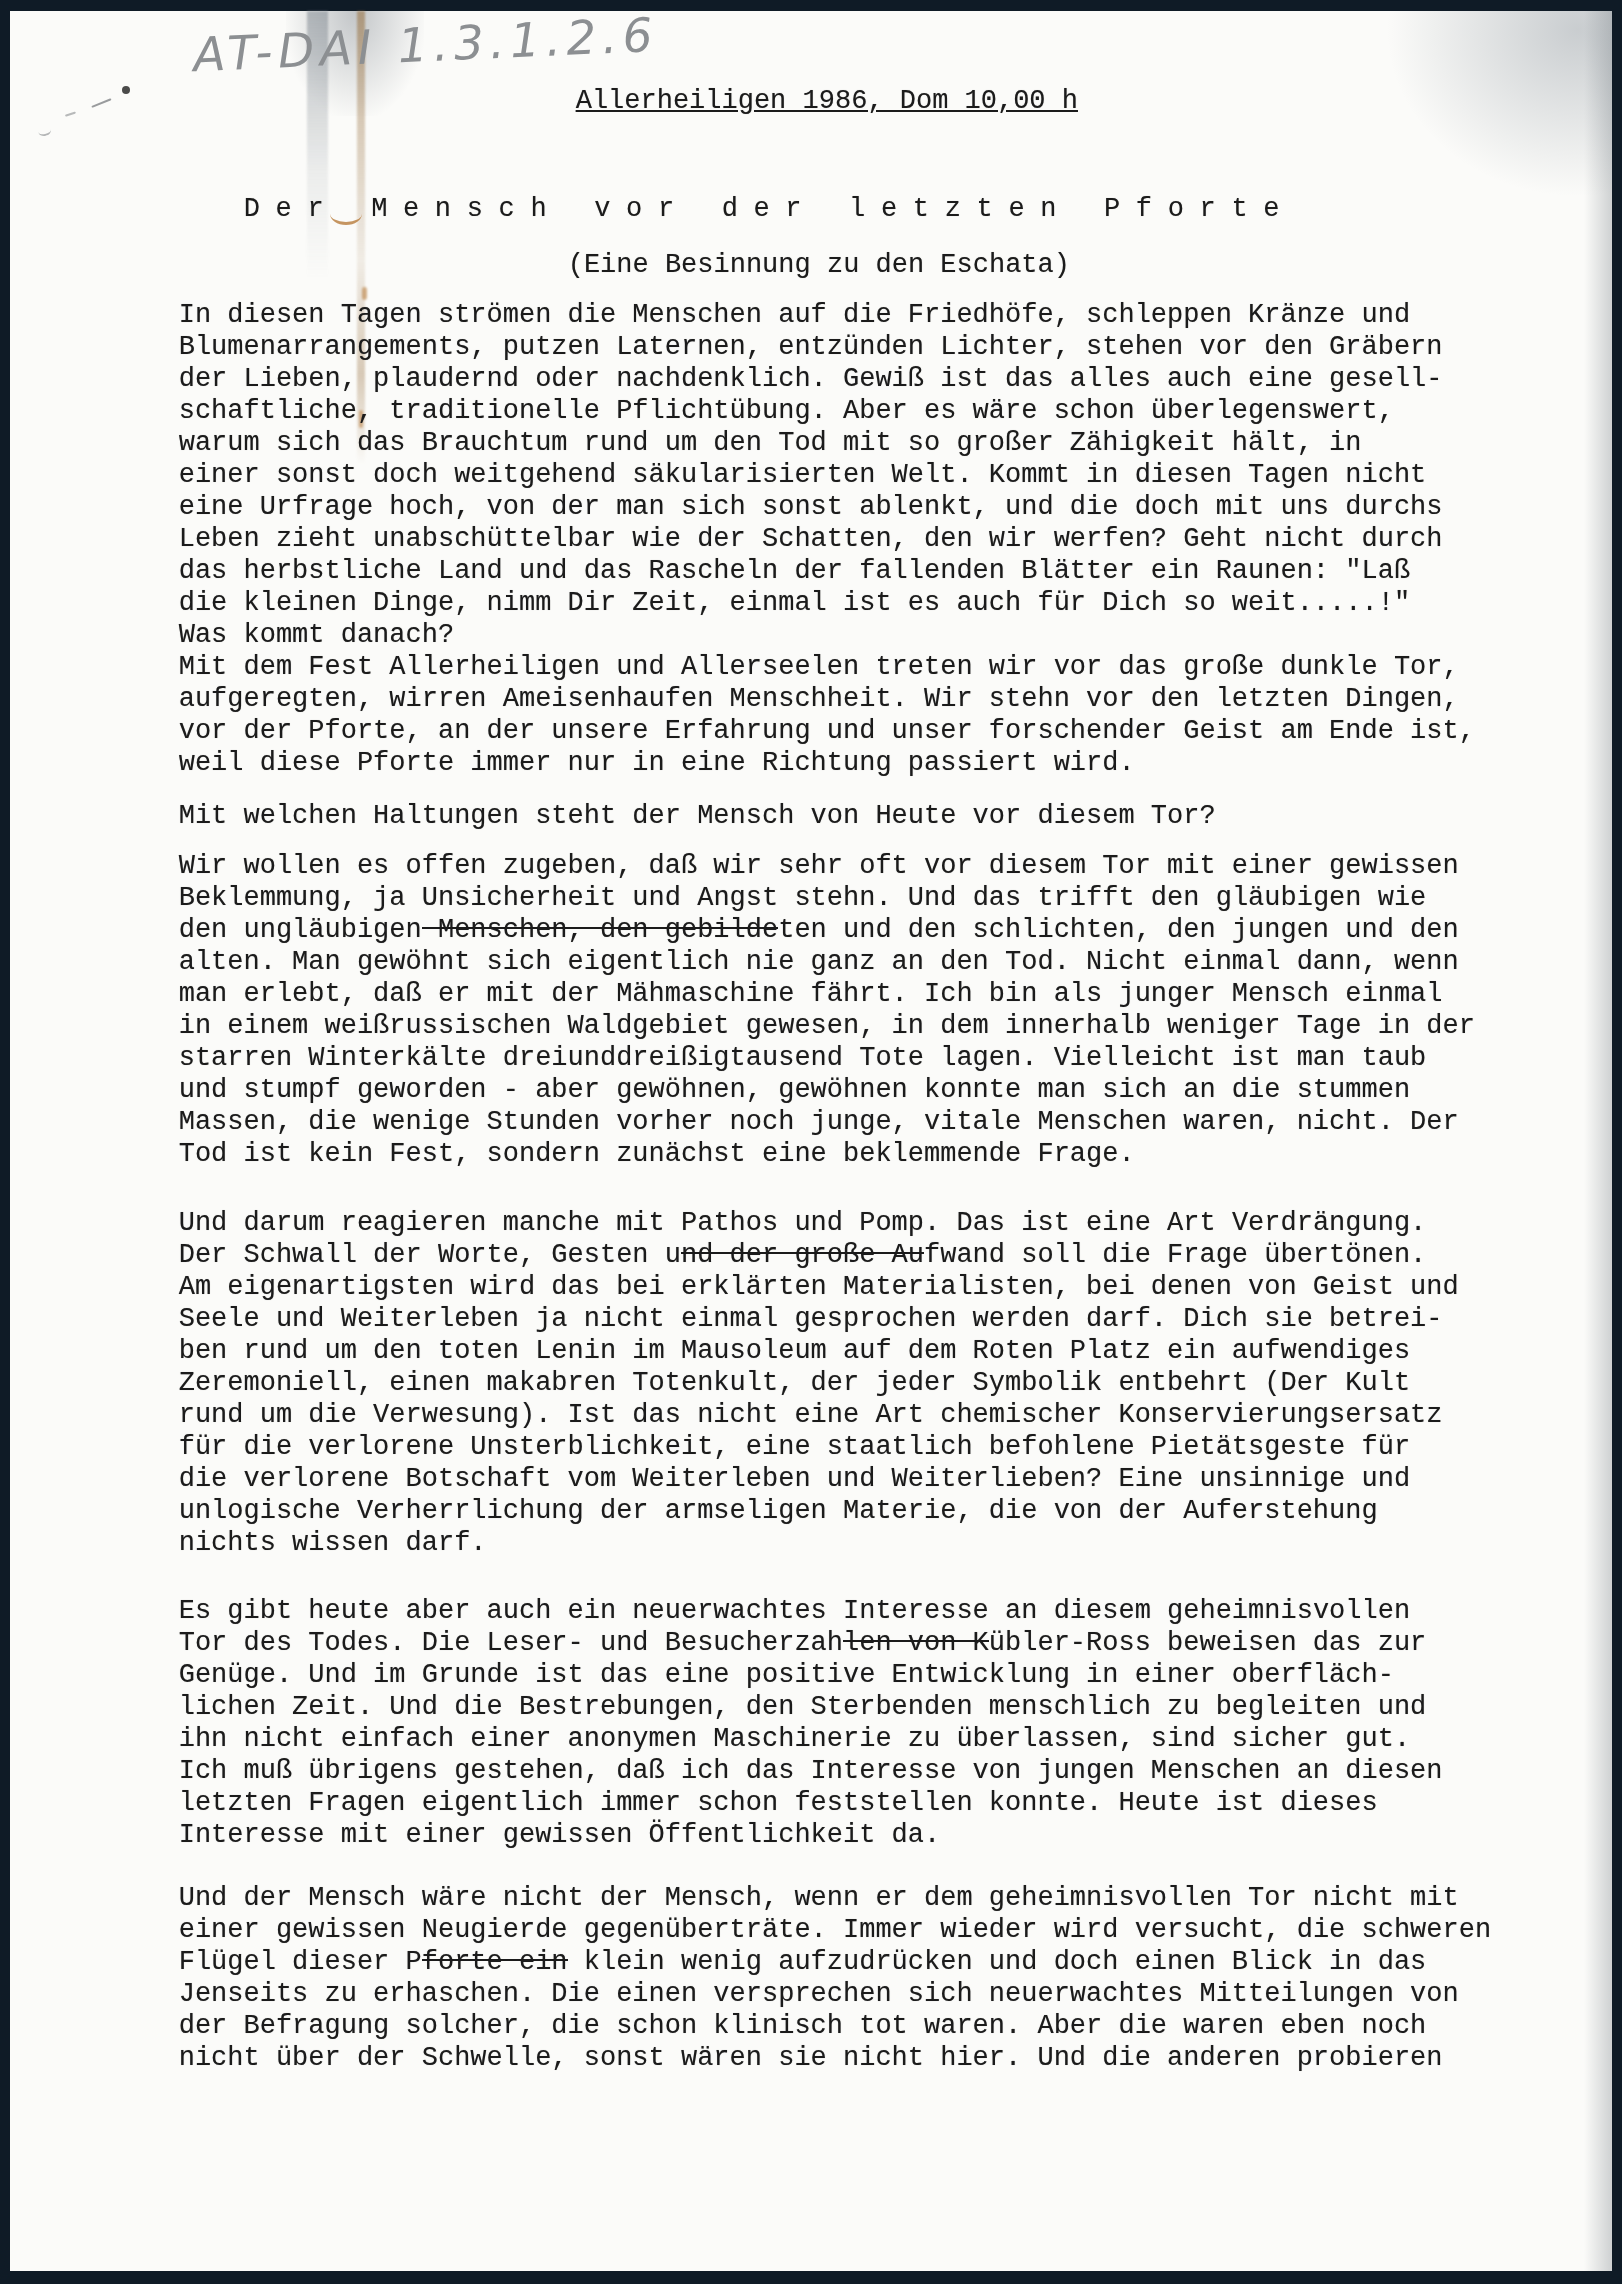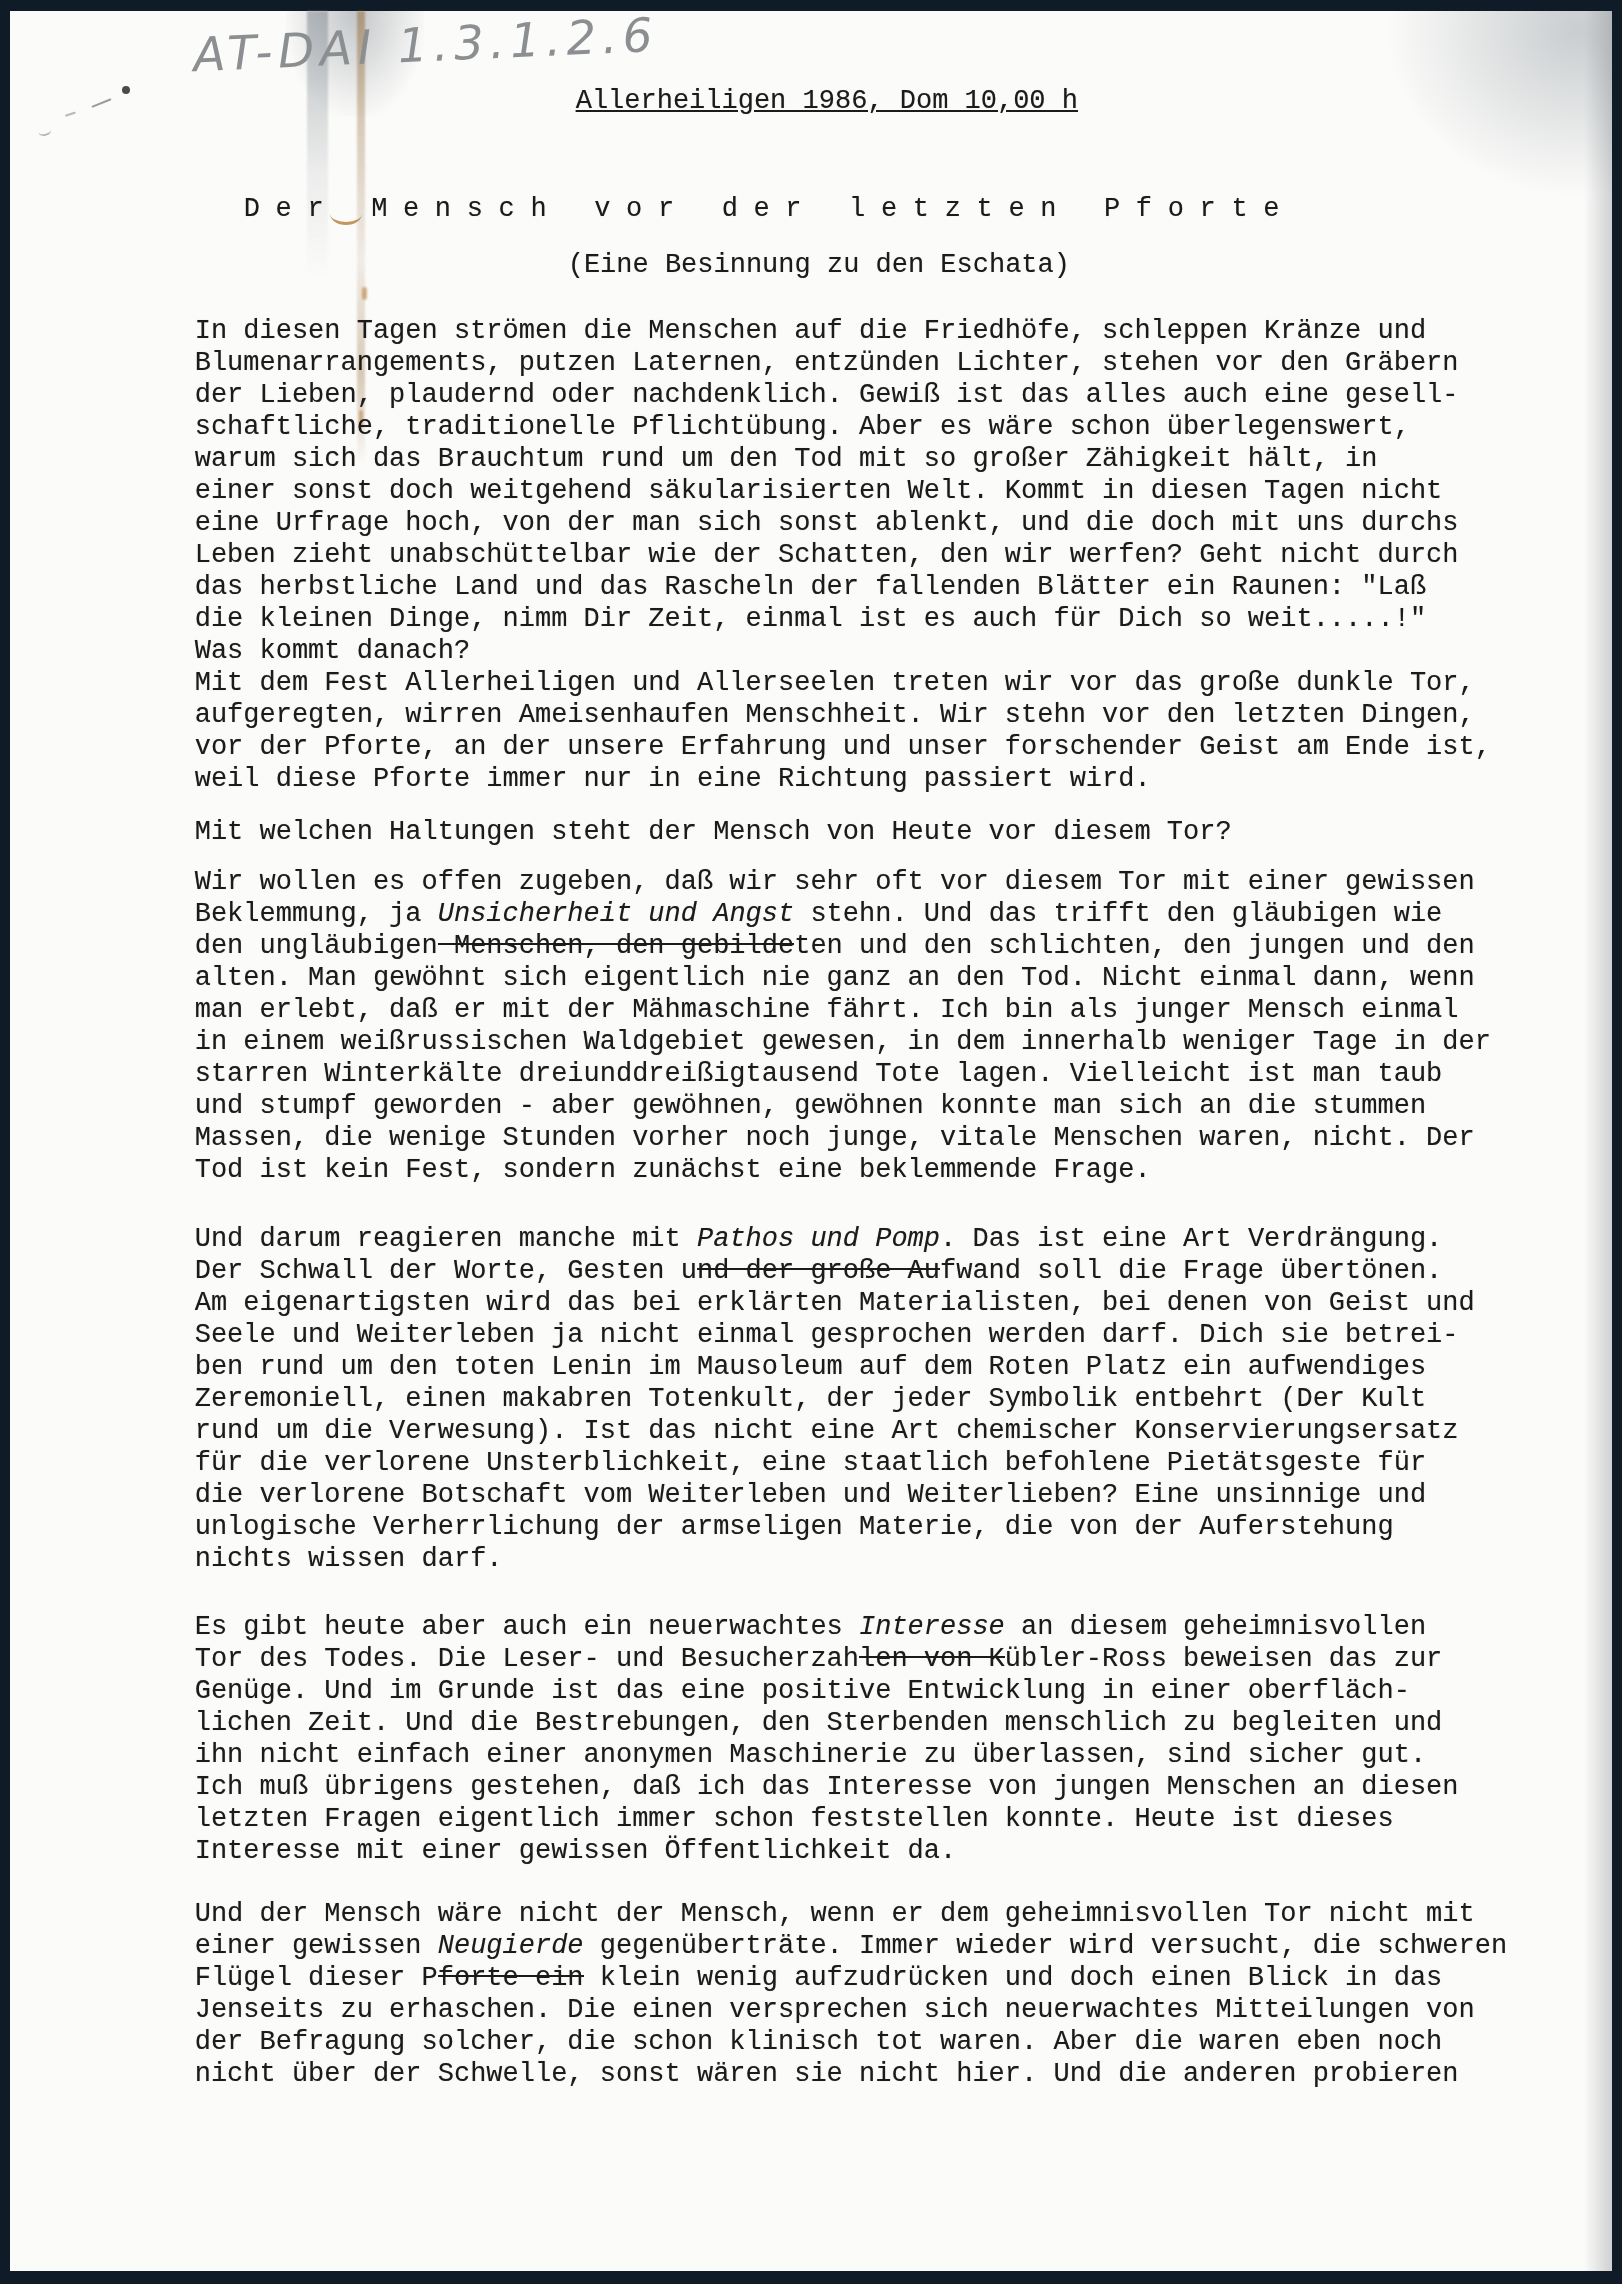--- a/index.html
+++ b/index.html
@@ -71,28 +71,28 @@
   .doc-subtitle{
     position:absolute;left:558px;top:239px;
     font-size:27px;color:var(--ink,#1a1a1a);white-space:pre;
     text-shadow:0 0 0.8px rgba(0,0,0,.35);
   }
   .doc-body{
     position:absolute;left:169px;top:288px;width:1379px;
     font-size:27px;color:var(--ink,#1a1a1a);
     text-shadow:0 0 0.8px rgba(0,0,0,.35);
   }
-  .para{margin:16px;}
+  .para{margin:0;}
   .para:nth-child(1){margin-bottom:21px;}
   .para:nth-child(2){margin-bottom:18px;}
   .para:nth-child(3){margin-bottom:37px;}
   .para:nth-child(4){margin-bottom:36px;}
   .para:nth-child(5){margin-bottom:31px;}
   .line{height:32px;line-height:32px;white-space:pre;}
-  .u{border-bottom:2.4px solid var(--ink,#1a1a1a);padding-bottom:14px;font-style:italic;}
+  .u{border-bottom:2.4px solid var(--ink,#1a1a1a);padding-bottom:14px;}
 </style>
 </head>
 <body>
 
 <div class="paper">
 
   <div class="smudge-top-right"></div>
   <div class="edge-shadow"></div>
   <div class="smudge-top"></div>
   <div class="streak-a"></div>

